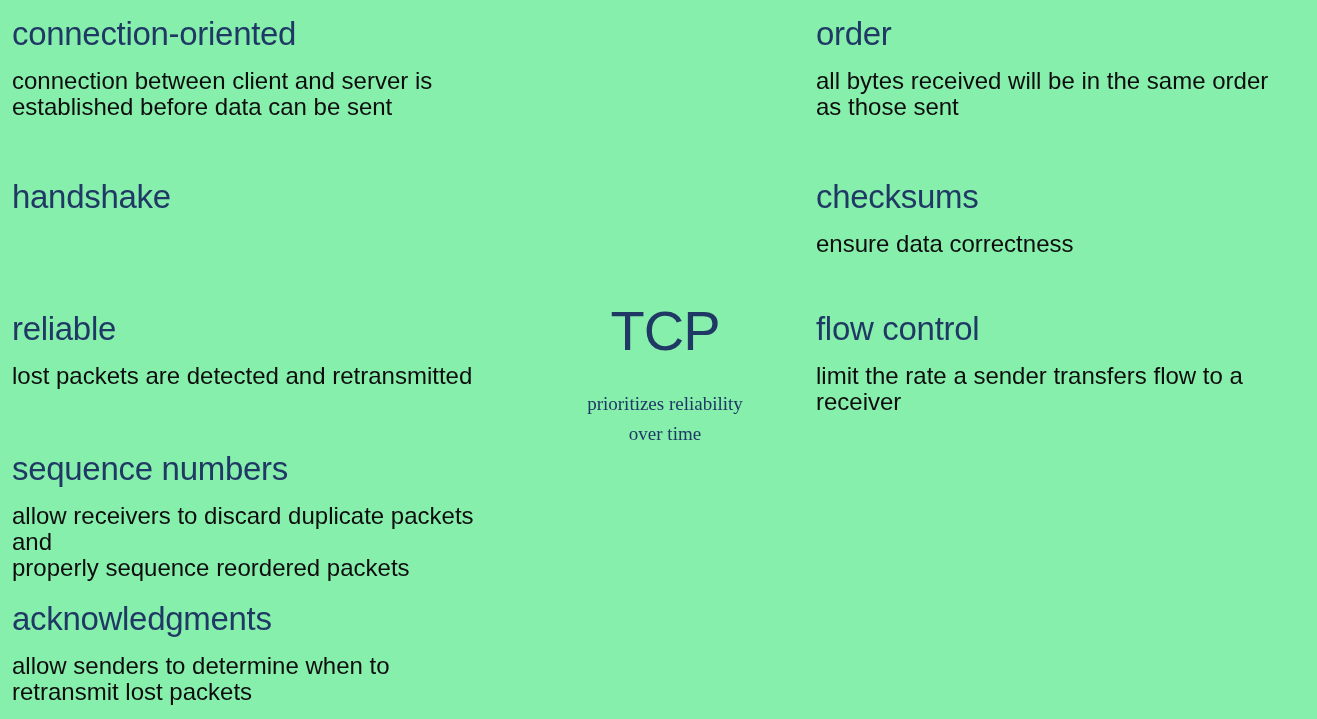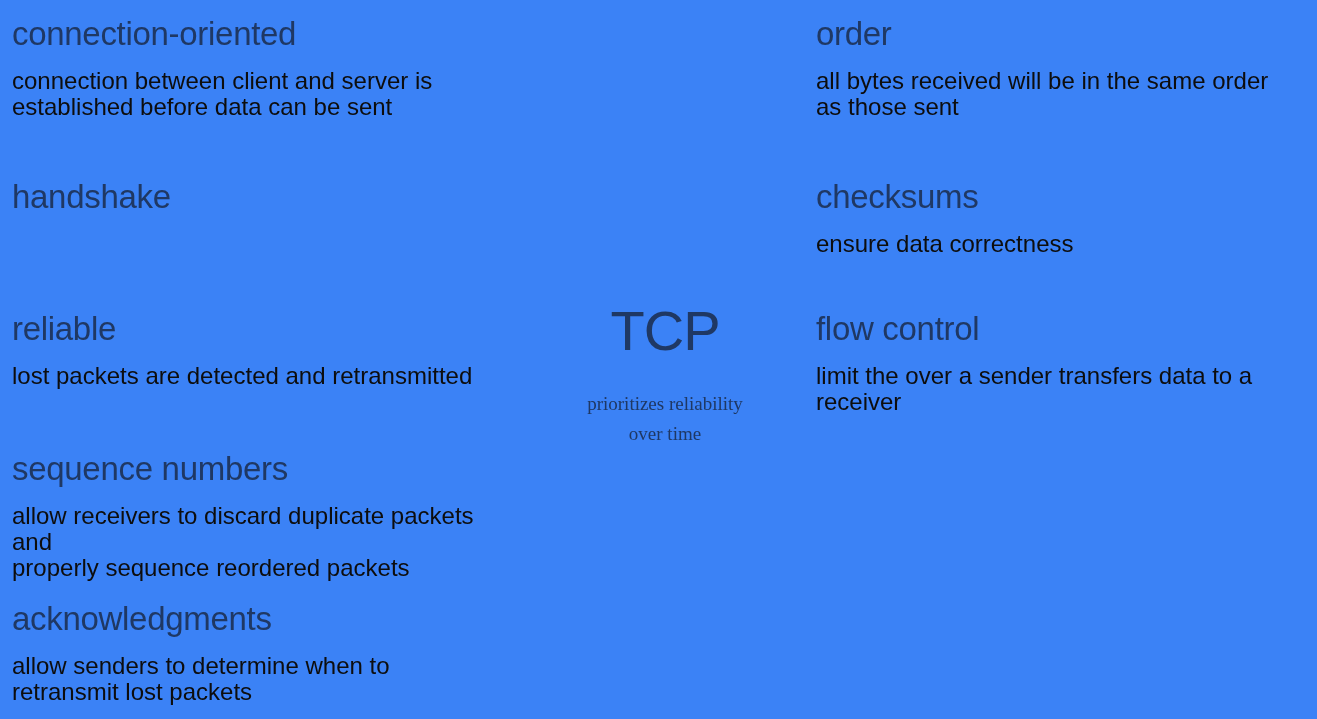--- a/index.html
+++ b/index.html
@@ -5,21 +5,21 @@
   * { margin:0; padding:0; box-sizing:border-box; }
   html,body { background:#ffffff; }
   body {
     font-family:"Liberation Sans", sans-serif;
     color:#0d0d0d;
   }
   .slide {
     position:relative;
     width:1317px;
     height:719px;
-    background:#3b82f6;
+    background:#86efac;
     overflow:hidden;
   }
   .item { position:absolute; }
   .item.left  { left:12px;  width:470px; }
   .item.right { left:816px; width:455px; }
   .heading {
     font-size:33px;
     line-height:38px;
     font-weight:400;
     color:#1f3864;
@@ -105,17 +105,17 @@
 as those sent</p>
   </section>
 
   <section class="item right row2">
     <h2 class="heading">checksums</h2>
     <p class="desc">ensure data correctness</p>
   </section>
 
   <section class="item right row3">
     <h2 class="heading">flow control</h2>
-    <p class="desc">limit the over a sender transfers data to a receiver</p>
+    <p class="desc">limit the rate a sender transfers flow to a receiver</p>
   </section>
 
 
 </div>
 
 </body></html>

